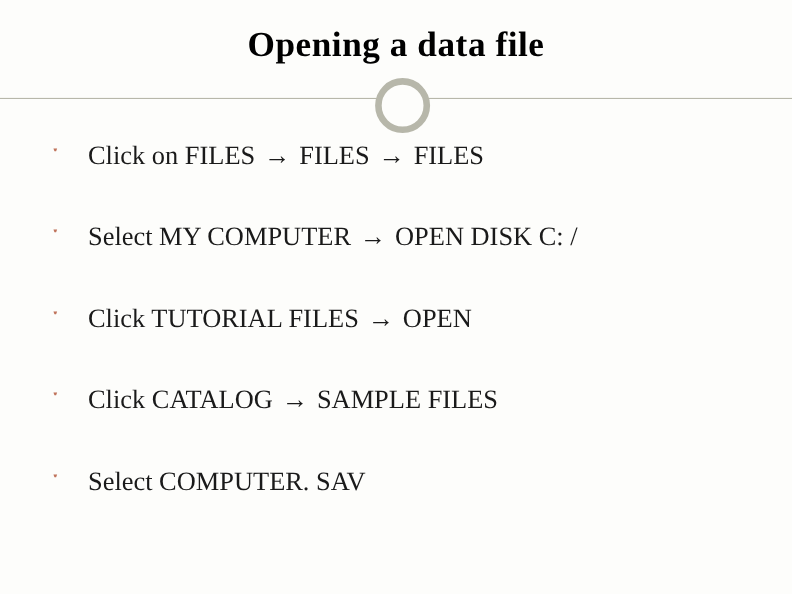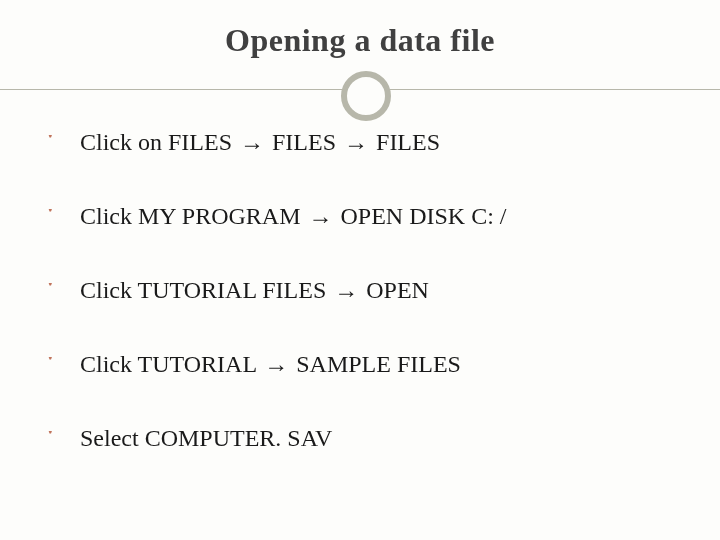--- a/index.html
+++ b/index.html
@@ -14,21 +14,21 @@
   .slide {
     position: relative;
     width: 720px;
     height: 540px;
     box-sizing: border-box;
   }
   .title {
     text-align: center;
     font-size: 32px;
     font-weight: bold;
-    color: #404040;
+    color: #000000;
     padding-top: 22px;
     letter-spacing: 0.5px;
   }
   .title-decor {
     position: relative;
     height: 50px;
     margin-top: 8px;
   }
   .title-line {
     position: absolute;
@@ -95,31 +95,31 @@
   <div class="content">
     <ul class="bullets">
 
       <li>
         <span class="bullet-icon">་</span>
         <span>Click on FILES </span><span class="arrow">→</span><span> FILES </span><span class="arrow">→</span><span> FILES</span>
       </li>
 
       <li>
         <span class="bullet-icon">་</span>
-        <span>Click MY PROGRAM </span><span class="arrow">→</span><span> OPEN DISK C: /</span>
+        <span>Select MY COMPUTER </span><span class="arrow">→</span><span> OPEN DISK C: /</span>
       </li>
 
       <li>
         <span class="bullet-icon">་</span>
         <span>Click TUTORIAL FILES </span><span class="arrow">→</span><span> OPEN</span>
       </li>
 
       <li>
         <span class="bullet-icon">་</span>
-        <span>Click TUTORIAL </span><span class="arrow">→</span><span> SAMPLE FILES</span>
+        <span>Click CATALOG </span><span class="arrow">→</span><span> SAMPLE FILES</span>
       </li>
 
       <li>
         <span class="bullet-icon">་</span>
         <span>Select COMPUTER. SAV</span>
       </li>
 
     </ul>
   </div>
 

